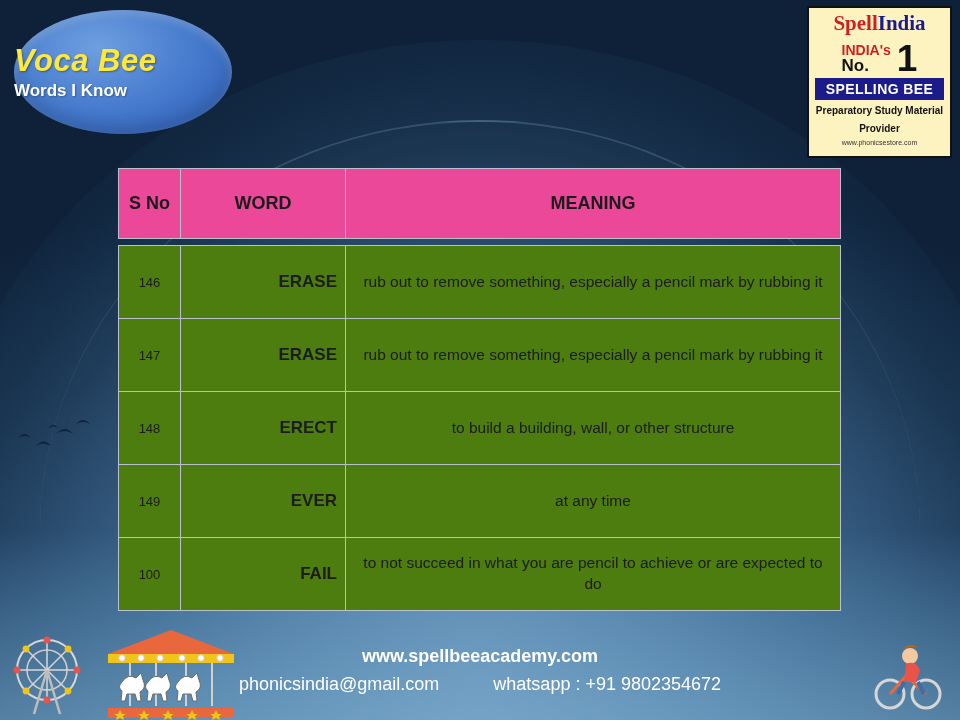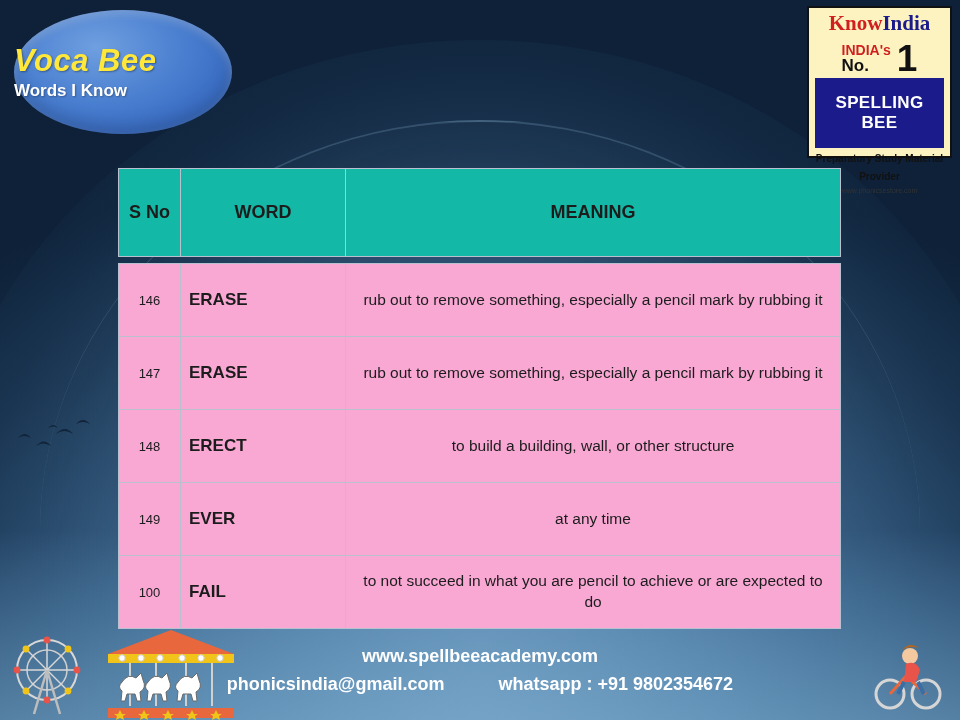--- a/index.html
+++ b/index.html
@@ -129,23 +129,23 @@
   .badge-one {
     font-size: 37px;
     font-weight: bold;
     color: #111;
     line-height: 0.9;
   }
   .badge-bee {
     margin: 3px 6px 0 6px;
     background: #1b1b8c;
     color: #ffffff;
-    font-size: 17px;
-    font-weight: bold;
-    padding: 15px 0;
+    font-size: 14px;
+    font-weight: bold;
+    padding: 3px 0;
     letter-spacing: 0.4px;
   }
   .badge-prep {
     margin-top: 5px;
     font-size: 10px;
     font-weight: bold;
     color: #111;
     line-height: 1.25;
   }
   .badge-url {
@@ -168,46 +168,46 @@
     border-collapse: collapse;
     width: 100%;
     table-layout: fixed;
     background: #eef1f8;
   }
   table.words td, table.words th {
     border: 1px solid #b9c0d0;
     box-sizing: border-box;
   }
   .head-table td {
-    background: #14b8a6;
-    height: 88px;
+    background: #ec4899;
+    height: 70px;
     vertical-align: middle;
     text-align: center;
     font-size: 18px;
     font-weight: bold;
     color: #1c1c1c;
   }
   .c-sno { width: 62px; }
   .c-word { width: 165px; }
   .c-mean { width: 495px; }
 
   .body-table { margin-top: 6px; }
   .body-table td {
-    background: #f9a8d4;
+    background: #4d7c0f;
     vertical-align: middle;
     padding: 2px 8px;
   }
   .td-sno {
     text-align: center;
     font-size: 13px;
     color: #1c1c1c;
     width: 62px;
   }
   .td-word {
-    text-align: left;
+    text-align: right;
     font-size: 17px;
     font-weight: bold;
     color: #1c1c1c;
     width: 165px;
   }
   .td-mean {
     text-align: center;
     font-size: 15.5px;
     color: #1c1c1c;
     width: 495px;
@@ -229,21 +229,21 @@
     font-size: 18px;
     font-weight: bold;
     color: #ffffff;
   }
   .footer-contact {
     position: absolute;
     left: 0; right: 0;
     top: 54px;
     text-align: center;
     font-size: 18px;
-    font-weight: bold;
+    font-weight: normal;
     color: #ffffff;
   }
   .footer-contact .gap { display: inline-block; width: 44px; }
 
   
   .carousel { position: absolute; left: 96px; bottom: 0; width: 150px; height: 96px; }
   .wheel { position: absolute; left: 4px; bottom: 4px; width: 86px; height: 86px; }
   .cyclist { position: absolute; right: 16px; bottom: 6px; width: 72px; height: 78px; }
 </style>
 </head>
@@ -263,21 +263,21 @@
     <path d="M36 16 q5 -6 10 0 q-5 -3 -10 0z" fill="#12243a"></path>
   </svg>
 
   <div class="logo-bubble">
     <div class="logo-title">Voca Bee</div>
     <div class="logo-sub">Words I Know</div>
   </div>
 
   <div class="badge">
     <div class="badge-brand">
-      <span class="accent">Know</span><span>India</span>
+      <span class="accent">Spell</span><span>India</span>
     </div>
     <div class="badge-row">
       <div>
         <div class="badge-indias">INDIA's</div>
         <div class="badge-no">No.</div>
       </div>
       <div class="badge-one">1</div>
     </div>
     <div class="badge-bee">SPELLING BEE</div>
     <div class="badge-prep">Preparatory Study Material</div>

